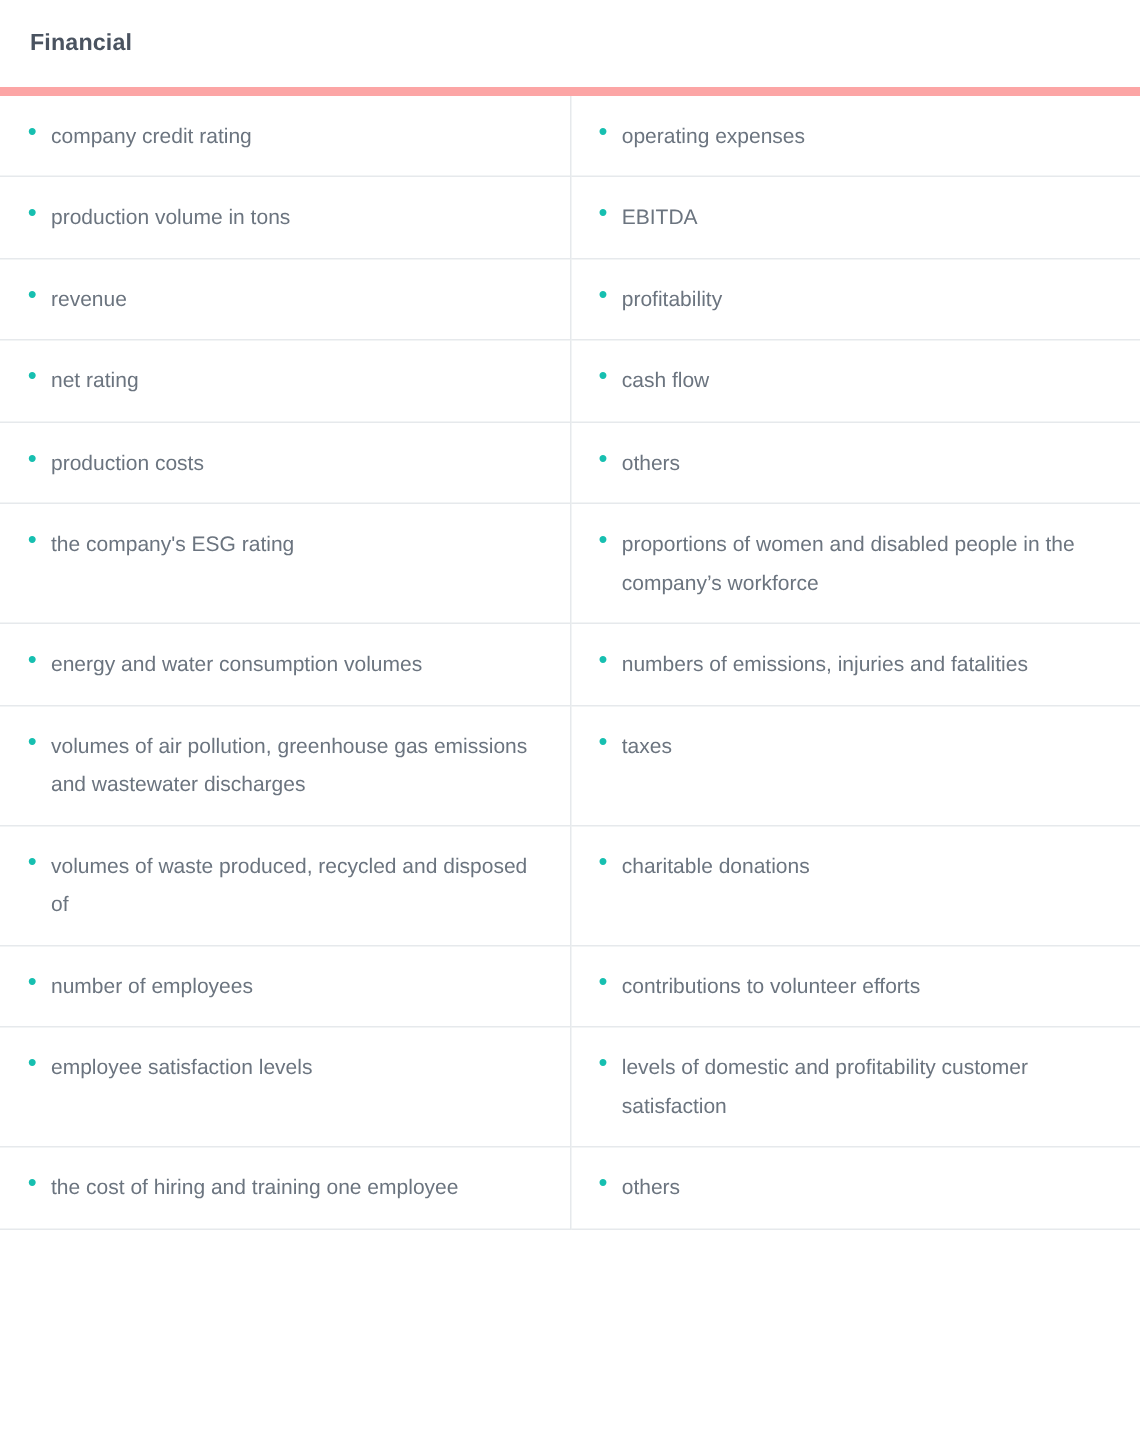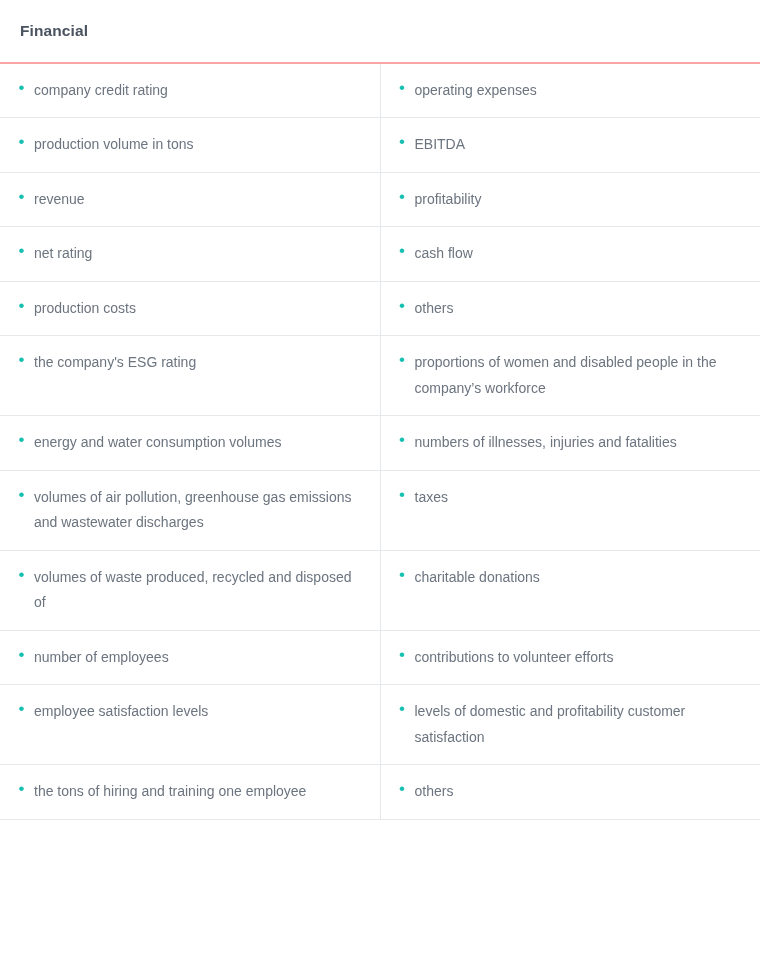--- a/index.html
+++ b/index.html
@@ -14,21 +14,21 @@
     color: #5a6472;
     overflow: hidden;
   }
   .sheet {
     width: 760px;
     box-sizing: border-box;
   }
   .section-header {
     box-sizing: border-box;
     width: 100%;
-    border-bottom: 2px solid #fca5a5;
+    border-bottom: 6px solid #fca5a5;
     padding: 20px 20px 20px 20px;
     min-height: 64px;
     display: flex;
     align-items: center;
   }
   .section-header .title {
     font-size: 15.5px;
     font-weight: bold;
     color: #4a5360;
     letter-spacing: 0.1px;
@@ -176,21 +176,21 @@
     <tr>
       <td>
         <div class="item">
           <span class="bullet">•</span>
           <span class="item-text">energy and water consumption volumes</span>
         </div>
       </td>
       <td class="right-cell">
         <div class="item">
           <span class="bullet">•</span>
-          <span class="item-text">numbers of illnesses, injuries and fatalities</span>
+          <span class="item-text">numbers of emissions, injuries and fatalities</span>
         </div>
       </td>
     </tr>
     <tr>
       <td>
         <div class="item">
           <span class="bullet">•</span>
           <span class="item-text">volumes of air pollution, greenhouse gas emissions and wastewater discharges</span>
         </div>
       </td>
@@ -240,21 +240,21 @@
         <div class="item">
           <span class="bullet">•</span>
           <span class="item-text">levels of domestic and profitability customer satisfaction</span>
         </div>
       </td>
     </tr>
     <tr>
       <td>
         <div class="item">
           <span class="bullet">•</span>
-          <span class="item-text">the tons of hiring and training one employee</span>
+          <span class="item-text">the cost of hiring and training one employee</span>
         </div>
       </td>
       <td class="right-cell">
         <div class="item">
           <span class="bullet">•</span>
           <span class="item-text">others</span>
         </div>
       </td>
     </tr>
   </tbody>

